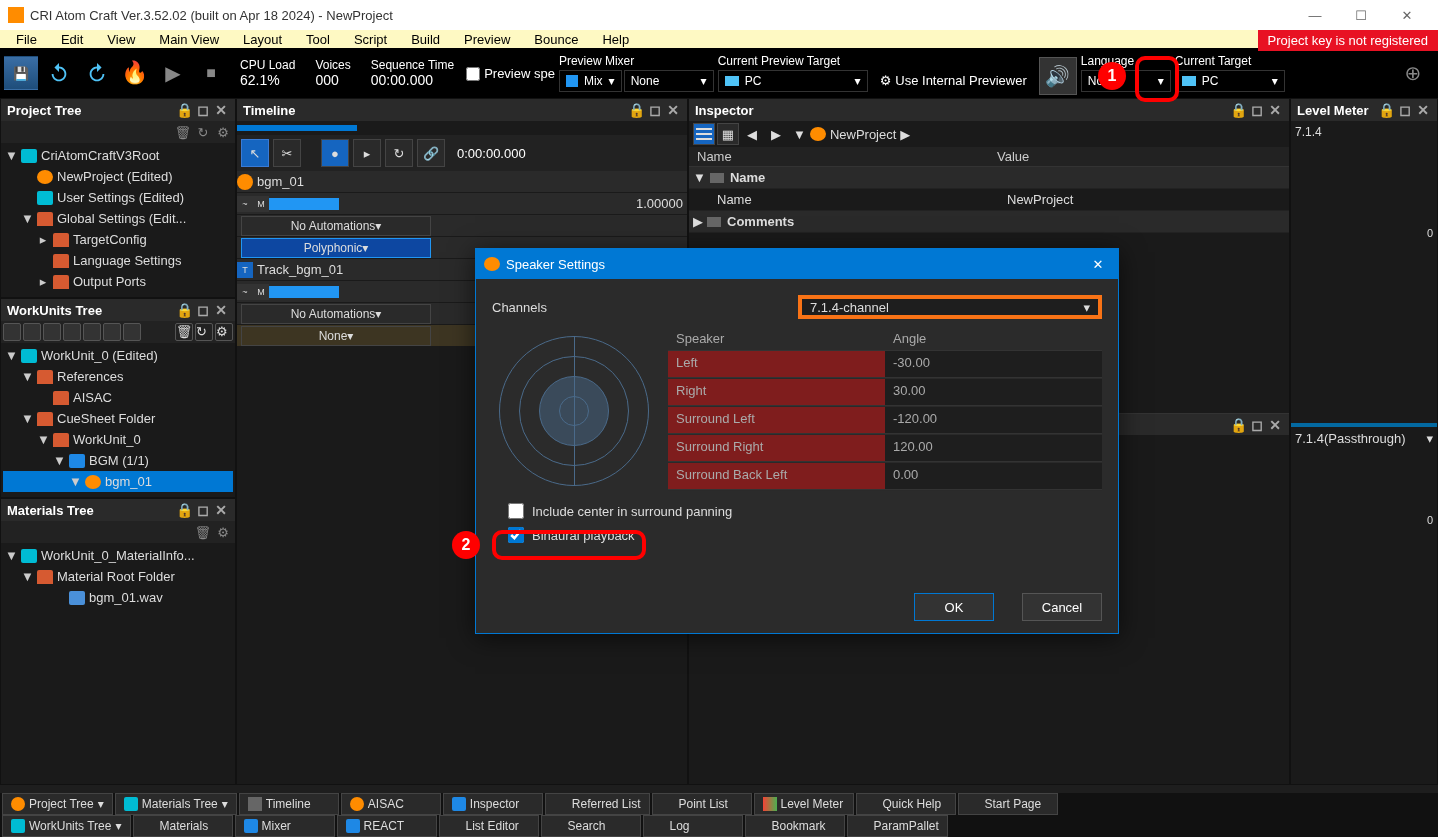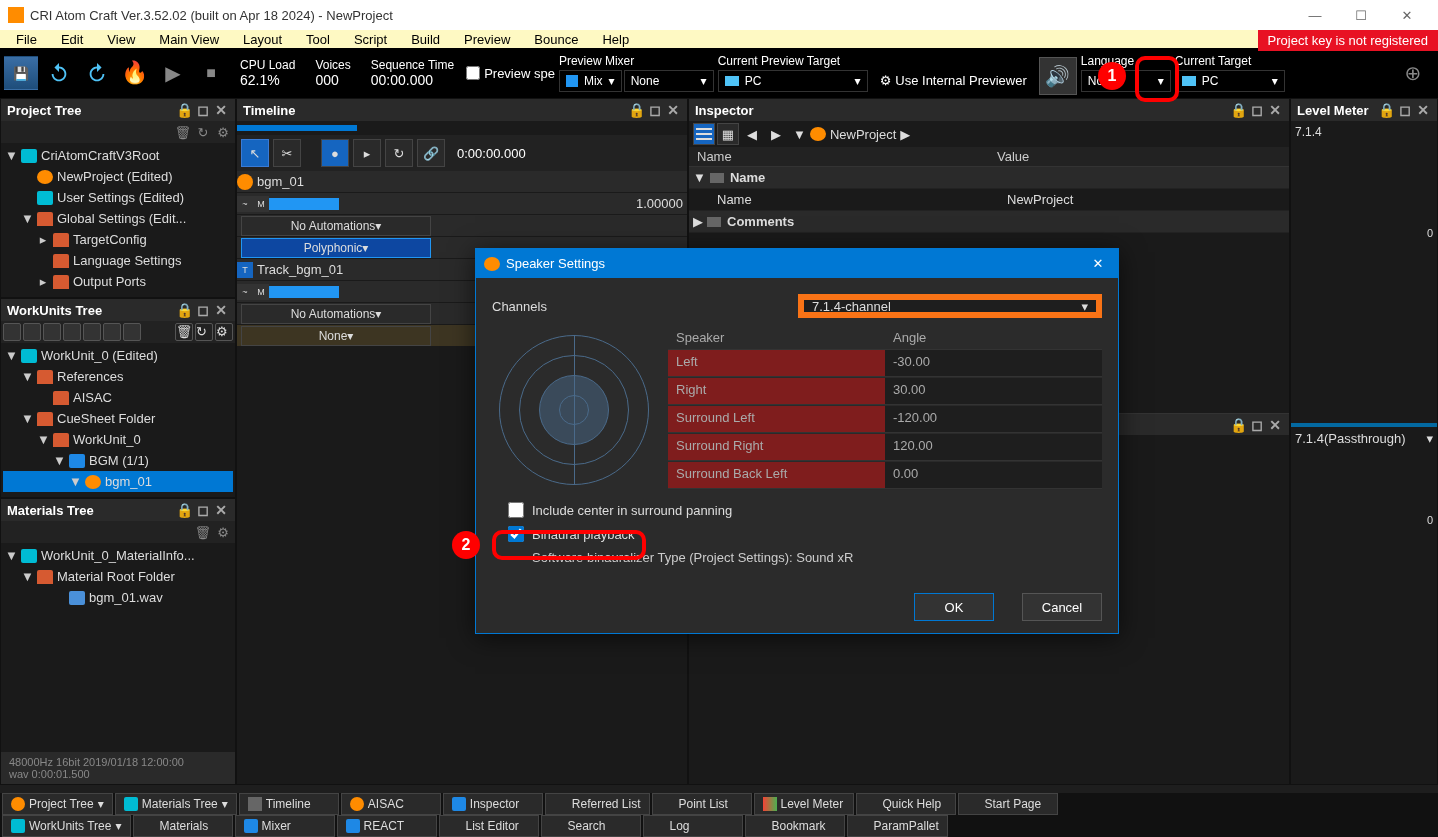--- a/index.html
+++ b/index.html
@@ -13,21 +13,21 @@
 .project-key-warning{position:absolute;right:0;top:0;background:#e81123;color:#fff;padding:3px 10px;font-size:13px}
 .toolbar-row{height:50px;background:#000;display:flex;align-items:center;color:#fff;padding:0 4px;gap:4px}
 .tool-btn{width:34px;height:34px;display:flex;align-items:center;justify-content:center;border:1px solid transparent}
 .tool-btn.save{background:linear-gradient(#3a6ea5,#1e4d7a)}
 .tool-btn.undo svg,.tool-btn.redo svg{fill:#4fc3f7}
 .tool-btn.burn{color:#ff8c00}
 .tool-btn.play{color:#888}
 .tool-btn.stop{color:#888}
 .toolbar-section{display:flex;flex-direction:column;justify-content:center;padding:0 8px;font-size:12px}
 .toolbar-value{font-size:14px}
-.checkbox-inline{display:flex;align-items:flex-start;gap:4px;font-size:13px}
+.checkbox-inline{display:flex;align-items:flex-end;gap:4px;font-size:13px}
 .checkbox-inline input{width:14px;height:14px}
 .toolbar-dropdown{display:flex;flex-direction:column;font-size:12px;gap:2px}
 .toolbar-dropdown-control{height:22px;background:#000;border:1px solid #333;display:flex;align-items:center;padding:0 6px;gap:6px;min-width:90px}
 .dropdown-arrow{margin-left:auto}
 .gear-btn{display:flex;align-items:center;gap:4px;padding:0 8px;height:30px}
 .callout-box{position:absolute;border:4px solid #ff0000;border-radius:10px;pointer-events:none;z-index:500}
 .callout-num{position:absolute;width:28px;height:28px;border-radius:50%;background:#ff0000;color:#fff;display:flex;align-items:center;justify-content:center;font-weight:bold;font-size:16px;z-index:501;pointer-events:none}
 .main-area{display:flex;height:calc(100% - 30px - 26px - 50px - 44px);background:#1e1e1e}
 .left-panels{width:236px;display:flex;flex-direction:column}
 .panel{background:#2a2a2a;display:flex;flex-direction:column;border:1px solid #111}
@@ -70,21 +70,21 @@
 .insp-row{display:flex;height:22px;align-items:center;border-bottom:1px solid #222}
 .insp-row.group{background:#2a2a2a}
 .insp-row .insp-col{color:#ddd}
 .level-meter-panel{width:148px;background:#1a1a1a;border:1px solid #111}
 .dialog{position:absolute;top:248px;left:475px;width:644px;height:386px;background:#2b2b2b;border:1px solid #0078d4;box-shadow:0 4px 24px rgba(0,0,0,.6);display:flex;flex-direction:column}
 .dialog-title{height:30px;background:#0078d4;display:flex;align-items:center;padding:0 8px;color:#fff}
 .dialog-x{margin-left:auto;width:24px;text-align:center;cursor:pointer}
 .dialog-body{flex:1;padding:16px;display:flex;flex-direction:column;gap:8px}
 .dialog-row{display:flex;align-items:center;gap:16px}
 .channels-label{width:290px}
-.channels-select{flex:1;height:24px;background:#1e1e1e;border:6px solid #f97316;display:flex;align-items:center;padding:0 8px}
+.channels-select{flex:1;height:24px;background:#1e1e1e;border:4px solid #f97316;display:flex;align-items:center;padding:0 8px}
 .speaker-content{display:flex;gap:12px;height:168px}
 .polar-chart{width:164px;height:168px;position:relative}
 .polar-circle{position:absolute;border:1px solid #4a6a8a;border-radius:50%}
 .speaker-table{flex:1;display:flex;flex-direction:column}
 .st-header{display:flex;height:24px}
 .st-cell{flex:1;padding:4px 8px;color:#aaa;border-bottom:1px solid #333}
 .st-row{display:flex;height:28px;border-bottom:1px solid #2a2a2a}
 .st-row .st-cell:first-child{background:#7f1d1d}
 .st-row .st-cell:last-child{background:#1e1e1e}
 .dialog-checkbox{display:flex;align-items:center;gap:8px;margin-left:16px}
@@ -356,24 +356,20 @@
             <span class="tree-arrow">▼</span>
             <span class="tree-icon folder-icon"></span>
             <span>Material Root Folder</span>
           </div>
         <div class="tree-node" style="padding-left:50px">
             <span class="tree-arrow"></span>
             <span class="tree-icon file-icon"></span>
             <span>bgm_01.wav</span>
           </div>
       </div>
-      <div class="waveform-info" style="position:relative;bottom:0;margin-top:auto;padding:4px">
-        <div>48000Hz  16bit  2019/01/18 12:00:00</div>
-        <div>wav               0:00:01.500</div>
-      </div>
     </div>
   </div>
 
   <div class="middle-panels">
     <div class="panel timeline-panel">
       <div class="panel-header">
           <span>Timeline</span>
         <div class="panel-header-icons">
             <span>🔒</span>
             <span>◻</span>
@@ -652,21 +648,20 @@
       </div>
     </div>
     <label class="dialog-checkbox">
         <input type="checkbox" style="">
         <span>Include center in surround panning</span>
       </label>
     <label class="dialog-checkbox">
         <input type="checkbox" checked="" style="">
         <span>Binaural playback</span>
       </label>
-    <div class="dialog-info">Software binauralizer Type (Project Settings): Sound xR</div>
   </div>
   <div class="dialog-buttons">
     <div class="dialog-btn primary">OK</div>
     <div class="dialog-btn">Cancel</div>
   </div>
 </div>
 
 <div class="callout-box" style="top:56px;left:1135px;width:44px;height:46px"></div>
 <div class="callout-num" style="top:62px;left:1098px">
     <span>1</span>

